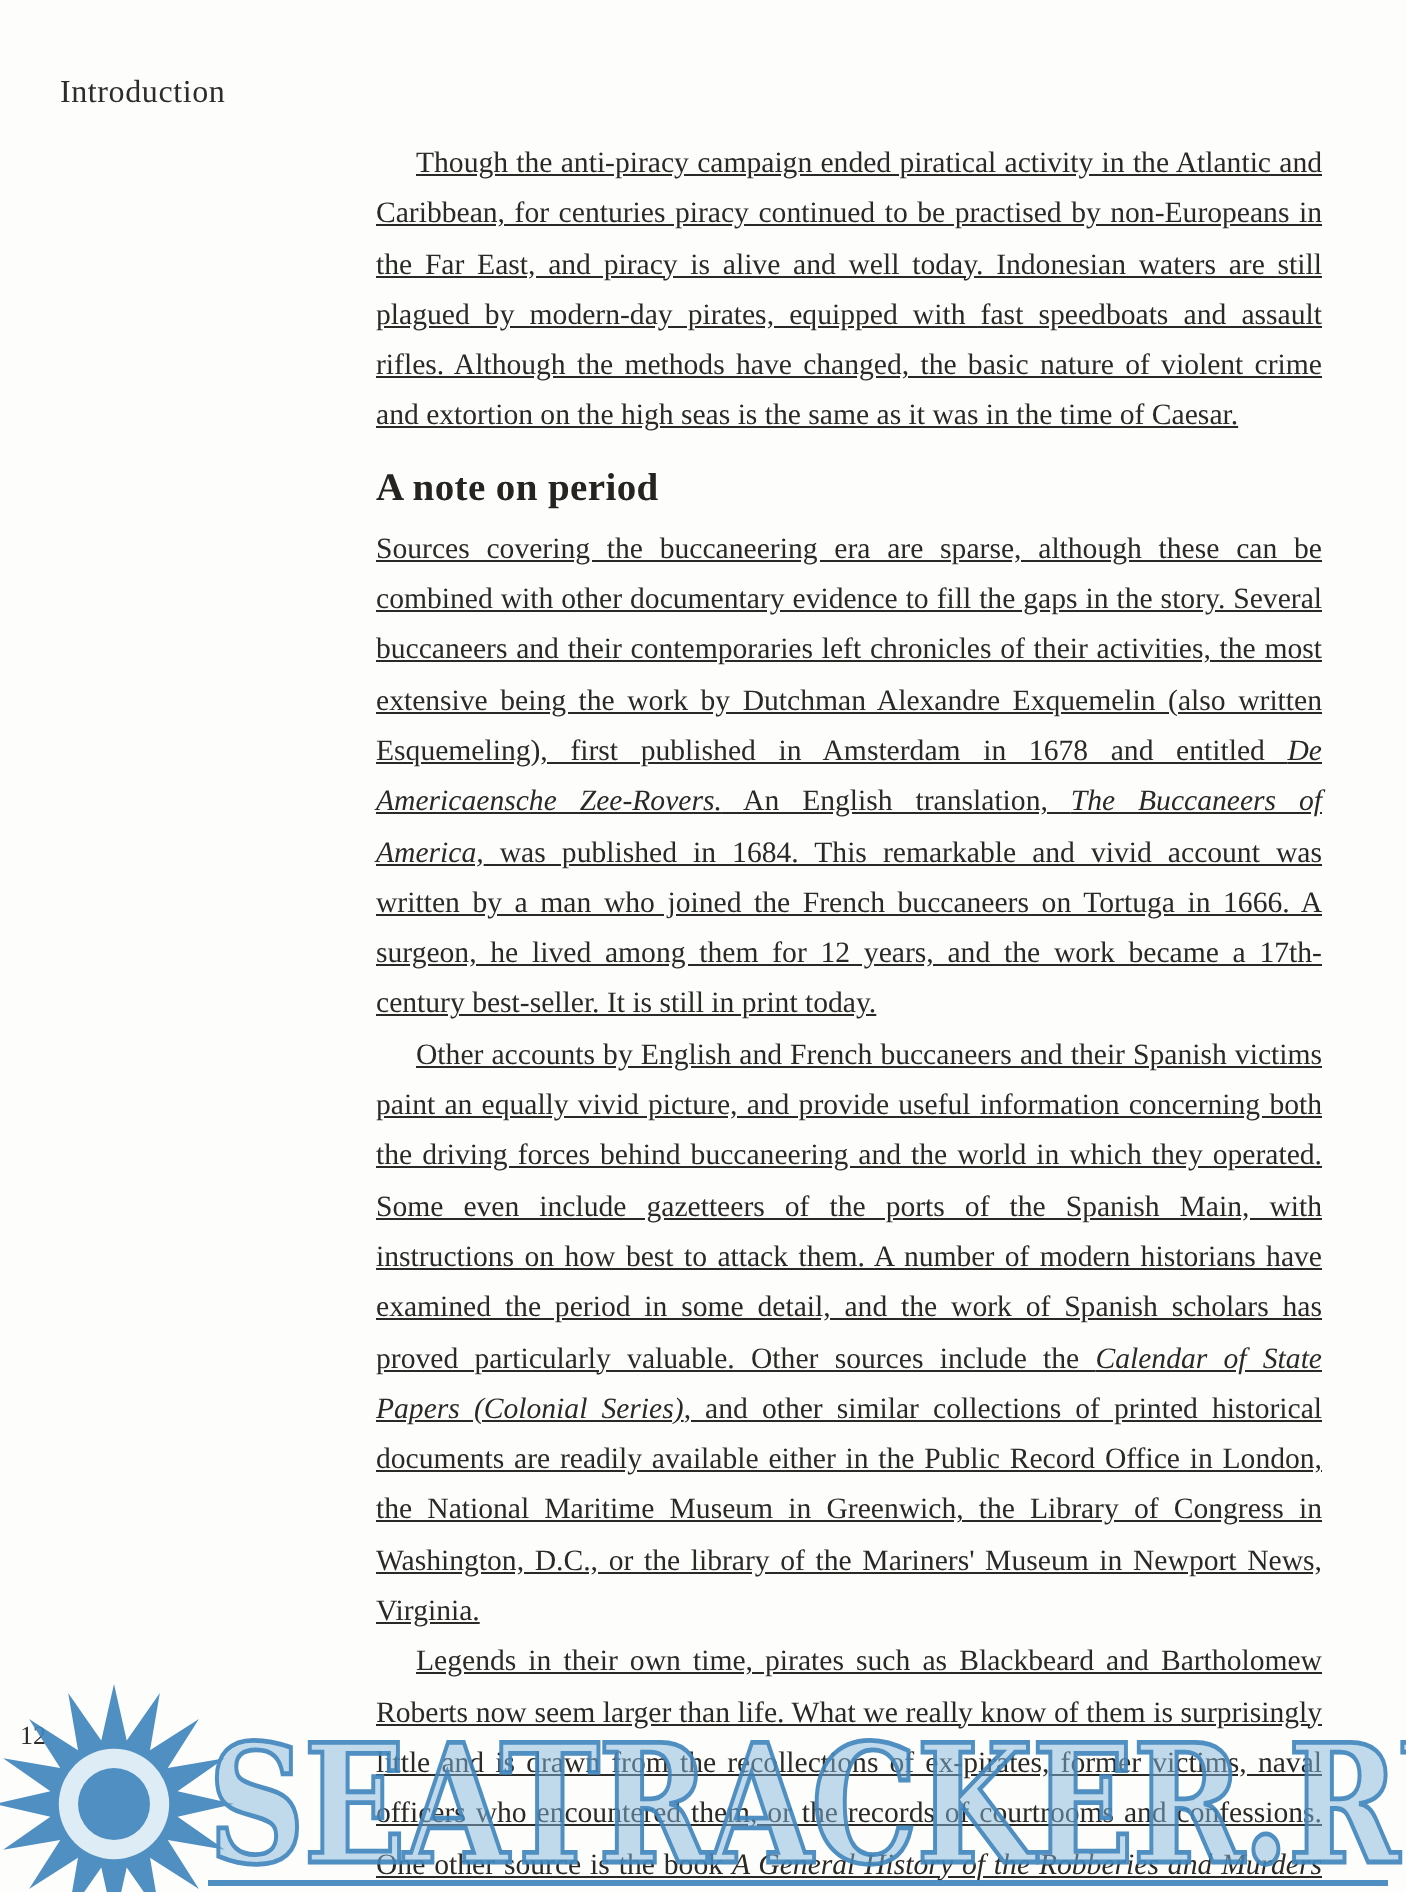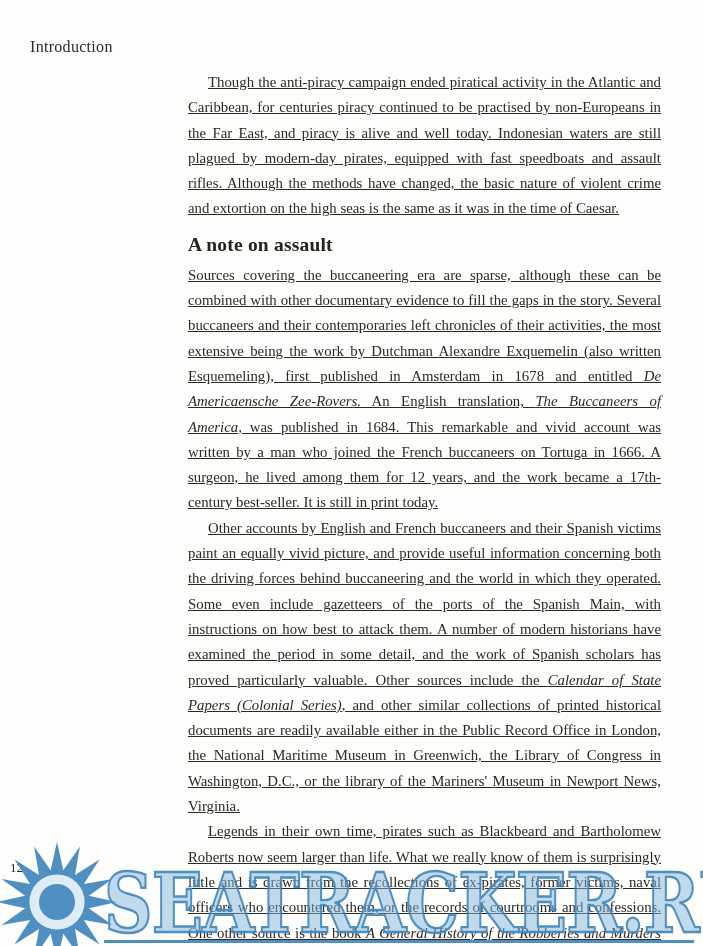--- a/index.html
+++ b/index.html
@@ -90,21 +90,21 @@
     background: #4186bd;
   }
 </style>
 </head>
 <body>
 
 <div class="running-header">Introduction</div>
 
 <div class="text-column">
   <p class="para indent"><span>Though the anti-piracy campaign ended piratical activity in the Atlantic and Caribbean, for centuries piracy continued to be practised by non-Europeans in the Far East, and piracy is alive and well today. Indonesian waters are still plagued by modern-day pirates, equipped with fast speedboats and assault rifles. Although the methods have changed, the basic nature of violent crime and extortion on the high seas is the same as it was in the time of Caesar.</span></p>
-  <h2 class="section-heading">A note on assault</h2>
+  <h2 class="section-heading">A note on period</h2>
   <p class="para"><span>Sources covering the buccaneering era are sparse, although these can be combined with other documentary evidence to fill the gaps in the story. Several buccaneers and their contemporaries left chronicles of their activities, the most extensive being the work by Dutchman Alexandre Exquemelin (also written Esquemeling), first published in Amsterdam in 1678 and entitled </span><span style="font-style: italic;">De Americaensche Zee-Rovers.</span><span> An English translation, </span><span style="font-style: italic;">The Buccaneers of America,</span><span> was published in 1684. This remarkable and vivid account was written by a man who joined the French buccaneers on Tortuga in 1666. A surgeon, he lived among them for 12 years, and the work became a 17th-century best-seller. It is still in print today.</span></p>
   <p class="para indent"><span>Other accounts by English and French buccaneers and their Spanish victims paint an equally vivid picture, and provide useful information concerning both the driving forces behind buccaneering and the world in which they operated. Some even include gazetteers of the ports of the Spanish Main, with instructions on how best to attack them. A number of modern historians have examined the period in some detail, and the work of Spanish scholars has proved particularly valuable. Other sources include the </span><span style="font-style: italic;">Calendar of State Papers (Colonial Series)</span><span>, and other similar collections of printed historical documents are readily available either in the Public Record Office in London, the National Maritime Museum in Greenwich, the Library of Congress in Washington, D.C., or the library of the Mariners' Museum in Newport News, Virginia.</span></p>
   <p class="para indent"><span>Legends in their own time, pirates such as Blackbeard and Bartholomew Roberts now seem larger than life. What we really know of them is surprisingly little and is drawn from the recollections of ex-pirates, former victims, naval officers who encountered them, or the records of courtrooms and confessions. One other source is the book </span><span style="font-style: italic;">A General History of the Robberies and Murders of the Most Notorious Pirates</span></p>
 </div>
 
 <div class="page-number">12</div>
 
 <div class="watermark">
   <svg class="sun-logo" viewBox="0 0 100 100" xmlns="http://www.w3.org/2000/svg" aria-hidden="true">
     <polygon fill="#4186bd" points="100,50 76.5,55.3 96.2,69.1 72.4,65 85.4,85.4 65,72.4 69.1,96.2 55.3,76.5 50,100 44.7,76.5 30.9,96.2 35,72.4 14.6,85.4 27.6,65 3.8,69.1 23.5,55.3 0,50 23.5,44.7 3.8,30.9 27.6,35 14.6,14.6 35,27.6 30.9,3.8 44.7,23.5 50,0 55.3,23.5 69.1,3.8 65,27.6 85.4,14.6 72.4,35 96.2,30.9 76.5,44.7"></polygon>

